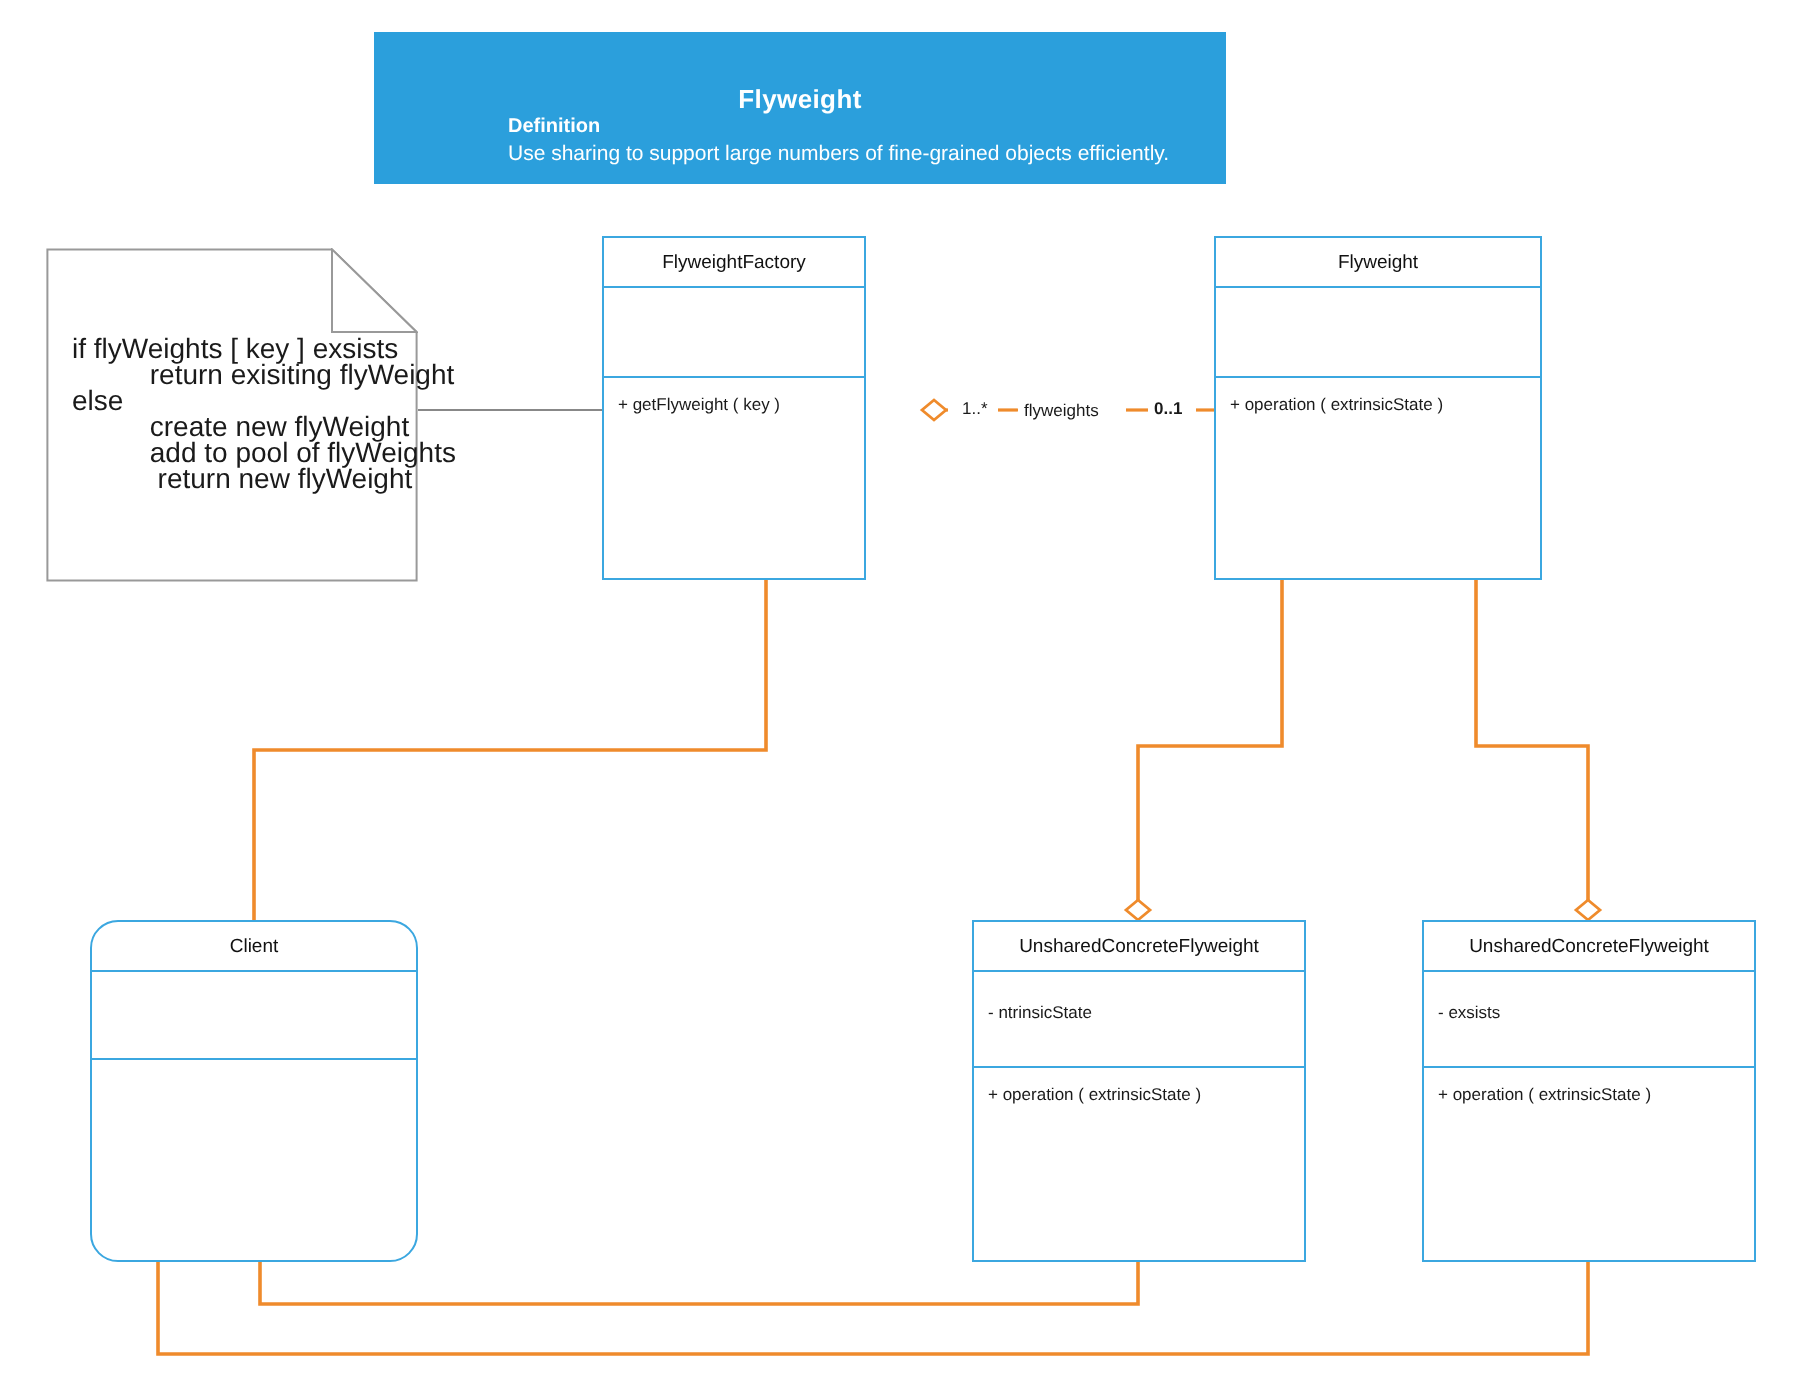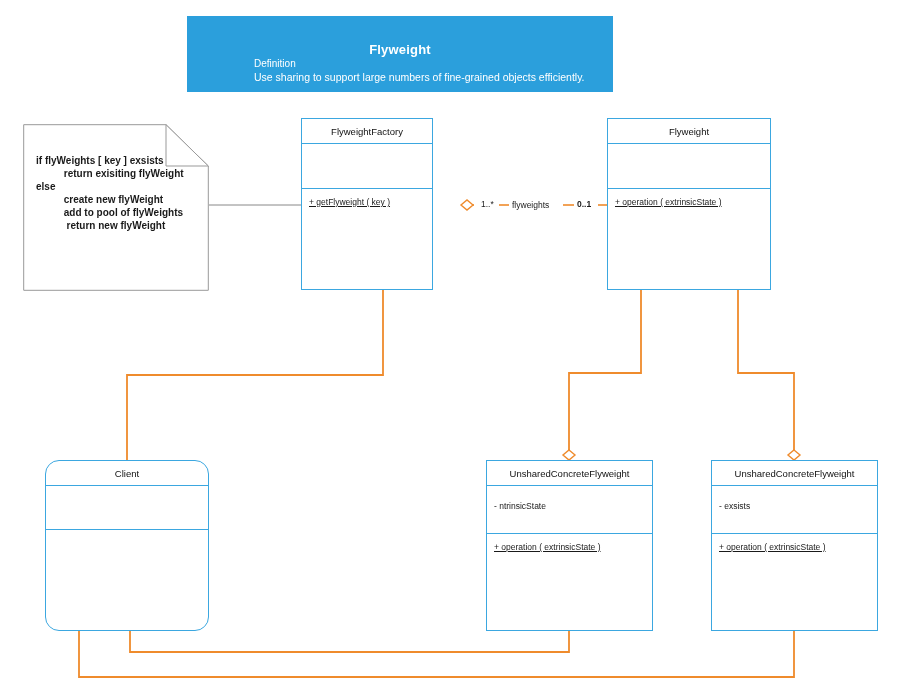--- a/index.html
+++ b/index.html
@@ -25,38 +25,37 @@
     color:#ffffff;
   }
   .banner-title{
     position:absolute;left:0;top:26px;width:426px;
     text-align:center;
     font-size:13px;font-weight:bold;
     letter-spacing:.2px;
   }
   .banner-deflabel{
     position:absolute;left:67px;top:42px;
-    font-size:10px;font-weight:normal;
+    font-size:10px;font-weight:bold;
   }
   .banner-deftext{
     position:absolute;left:67px;top:55px;
     font-size:10.5px;
   }
 
   
   .note{
     position:absolute;
     left:23px;top:124px;width:186px;height:167px;
   }
   .note svg{position:absolute;left:0;top:0;}
   .note-code{
-    position:absolute;left:13px;top:30px;width:175px;
-    font-size:10px;color:#1a1a1a;line-height:13px;
+    position:absolute;left:13px;top:44px;width:175px;
+    font-size:14px;color:#1a1a1a;line-height:13px;
     white-space:pre;
-    font-weight:bold;
   }
 
   
   .cls{
     position:absolute;
     box-sizing:border-box;
     border:1.4px solid #3ba7e0;
     background:#ffffff;
   }
   .cls .hdr{
@@ -69,21 +68,21 @@
   }
   .cls .attrs{
     box-sizing:border-box;
     border-bottom:1.4px solid #3ba7e0;
     padding:14px 0 0 7px;
     font-size:8.5px;color:#1a1a1a;
   }
   .cls .ops{
     box-sizing:border-box;
     padding:7px 0 0 7px;
-    font-size:8.5px;color:#1a1a1a;text-decoration:underline;
+    font-size:8.5px;color:#1a1a1a;
   }
   .cls .row{line-height:12px;white-space:nowrap;}
 
   .c-factory{left:301px;top:118px;width:132px;height:172px;}
   .c-factory .attrs{height:45px;}
   .c-factory .ops{height:100px;}
 
   .c-flyweight{left:607px;top:118px;width:164px;height:172px;}
   .c-flyweight .attrs{height:45px;}
   .c-flyweight .ops{height:100px;}

